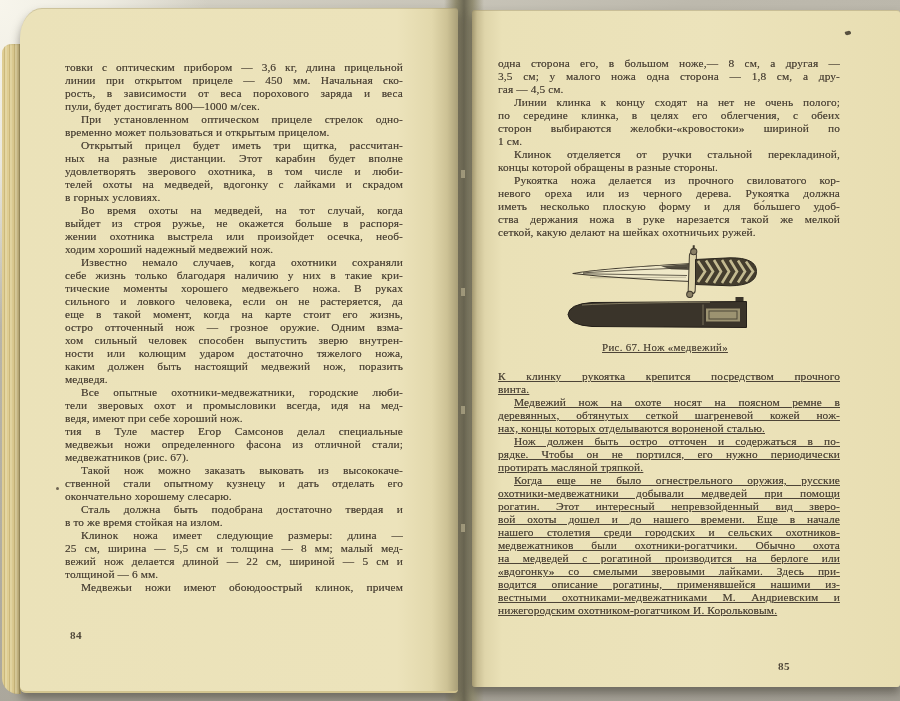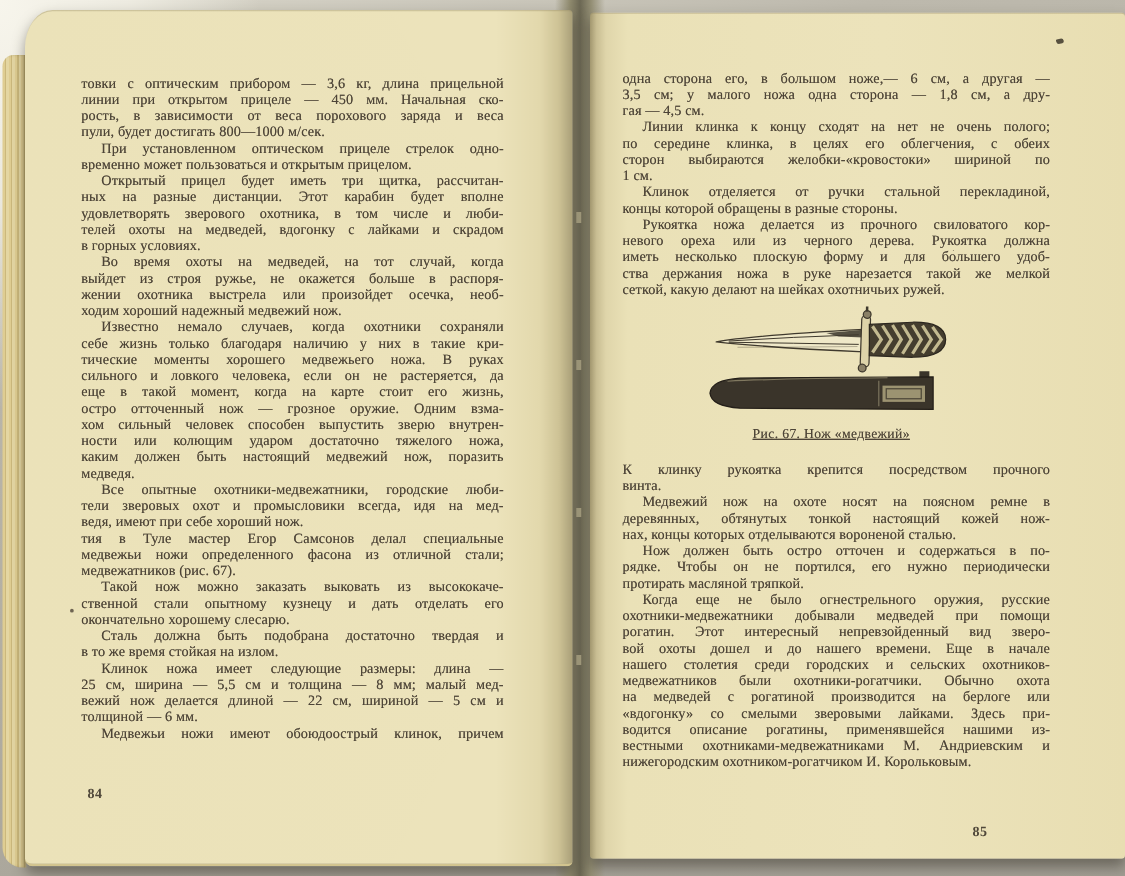--- a/index.html
+++ b/index.html
@@ -26,21 +26,21 @@
   .page-right{left:472px;top:10px;width:428px;height:676px;border-radius:3px;
     background:linear-gradient(90deg,#a2976f 0%,#c8bd92 1.2%,#dfd5aa 3%,#eae1b7 7%,#ece3bb 55%,#e8deb2 100%);
     border-top:1px solid rgba(150,138,100,0.4);}
   .text{font-size:11.4px;line-height:13px;color:#4d4437;letter-spacing:0.1px;
     text-shadow:0 0 0.3px rgba(77,68,55,0.7);}
   .ln{height:13px;overflow:hidden;text-align:justify;text-align-last:justify;}
   .ln.ind{text-indent:16px;}
   .ln.end{text-align-last:left;}
   .text-left{left:65px;top:61px;width:338px;}
   .text-right-top{left:498px;top:57px;width:342px;}
-  .text-right-bottom{left:498px;top:370px;width:342px;}
+  .text-right-bottom{left:498px;top:370px;width:342px;text-decoration:underline;}
   .pagenum{font-size:11.2px;color:#50483a;letter-spacing:0.5px;font-weight:bold;}
   .num-left{left:70px;top:629px;}
   .num-right{left:778px;top:624px;margin-top:36px;}
   .fig{left:560px;top:244px;width:210px;height:92px;}
   .caption{left:540px;top:341px;width:250px;text-align:center;font-size:10.9px;
     color:#4d4437;letter-spacing:0.3px;text-shadow:0 0 0.3px rgba(77,68,55,0.6);text-decoration:underline;}
   .speck1{left:845px;top:31px;width:6px;height:4px;background:#57503f;border-radius:1px 3px 2px 3px;transform:rotate(-15deg);}
   .speck2{left:56px;top:487px;width:3px;height:3px;background:#6e6452;border-radius:50%;}
 </style>
 </head>
@@ -94,21 +94,21 @@
       <div class="ln end">в то же время стойкая на излом.</div>
       <div class="ln ind">Клинок ножа имеет следующие размеры: длина —</div>
       <div class="ln">25 см, ширина — 5,5 см и толщина — 8 мм; малый мед-</div>
       <div class="ln">вежий нож делается длиной — 22 см, шириной — 5 см и</div>
       <div class="ln end">толщиной — 6 мм.</div>
       <div class="ln ind">Медвежьи ножи имеют обоюдоострый клинок, причем</div>
     </div>
   <div class="abs pagenum num-left">84</div>
 
   <div class="abs text text-right-top">
-      <div class="ln">одна сторона его, в большом ноже,— 6 см, а другая —</div>
+      <div class="ln">одна сторона его, в большом ноже,— 8 см, а другая —</div>
       <div class="ln">3,5 см; у малого ножа одна сторона — 1,8 см, а дру-</div>
       <div class="ln end">гая — 4,5 см.</div>
       <div class="ln ind">Линии клинка к концу сходят на нет не очень полого;</div>
       <div class="ln">по середине клинка, в целях его облегчения, с обеих</div>
       <div class="ln">сторон выбираются желобки-«кровостоки» шириной по</div>
       <div class="ln end">1 см.</div>
       <div class="ln ind">Клинок отделяется от ручки стальной перекладиной,</div>
       <div class="ln end">концы которой обращены в разные стороны.</div>
       <div class="ln ind">Рукоятка ножа делается из прочного свиловатого кор-</div>
       <div class="ln">невого ореха или из черного дерева. Рукоятка должна</div>
@@ -154,21 +154,21 @@
         <path d="M143,60.5 L143,81" stroke="rgba(190,180,145,0.4)" stroke-width="1.2" fill="none"></path>
       </g>
     </svg>
   </div>
   <div class="abs caption">Рис. 67. Нож «медвежий»</div>
 
   <div class="abs text text-right-bottom">
       <div class="ln">К клинку рукоятка крепится посредством прочного</div>
       <div class="ln end">винта.</div>
       <div class="ln ind">Медвежий нож на охоте носят на поясном ремне в</div>
-      <div class="ln">деревянных, обтянутых тонкой настоящий кожей нож-</div>
+      <div class="ln">деревянных, обтянутых сеткой шагреневой кожей нож-</div>
       <div class="ln end">нах, концы которых отделываются вороненой сталью.</div>
       <div class="ln ind">Нож должен быть остро отточен и содержаться в по-</div>
       <div class="ln">рядке. Чтобы он не портился, его нужно периодически</div>
       <div class="ln end">протирать масляной тряпкой.</div>
       <div class="ln ind">Когда еще не было огнестрельного оружия, русские</div>
       <div class="ln">охотники-медвежатники добывали медведей при помощи</div>
       <div class="ln">рогатин. Этот интересный непревзойденный вид зверо-</div>
       <div class="ln">вой охоты дошел и до нашего времени. Еще в начале</div>
       <div class="ln">нашего столетия среди городских и сельских охотников-</div>
       <div class="ln">медвежатников были охотники-рогатчики. Обычно охота</div>

